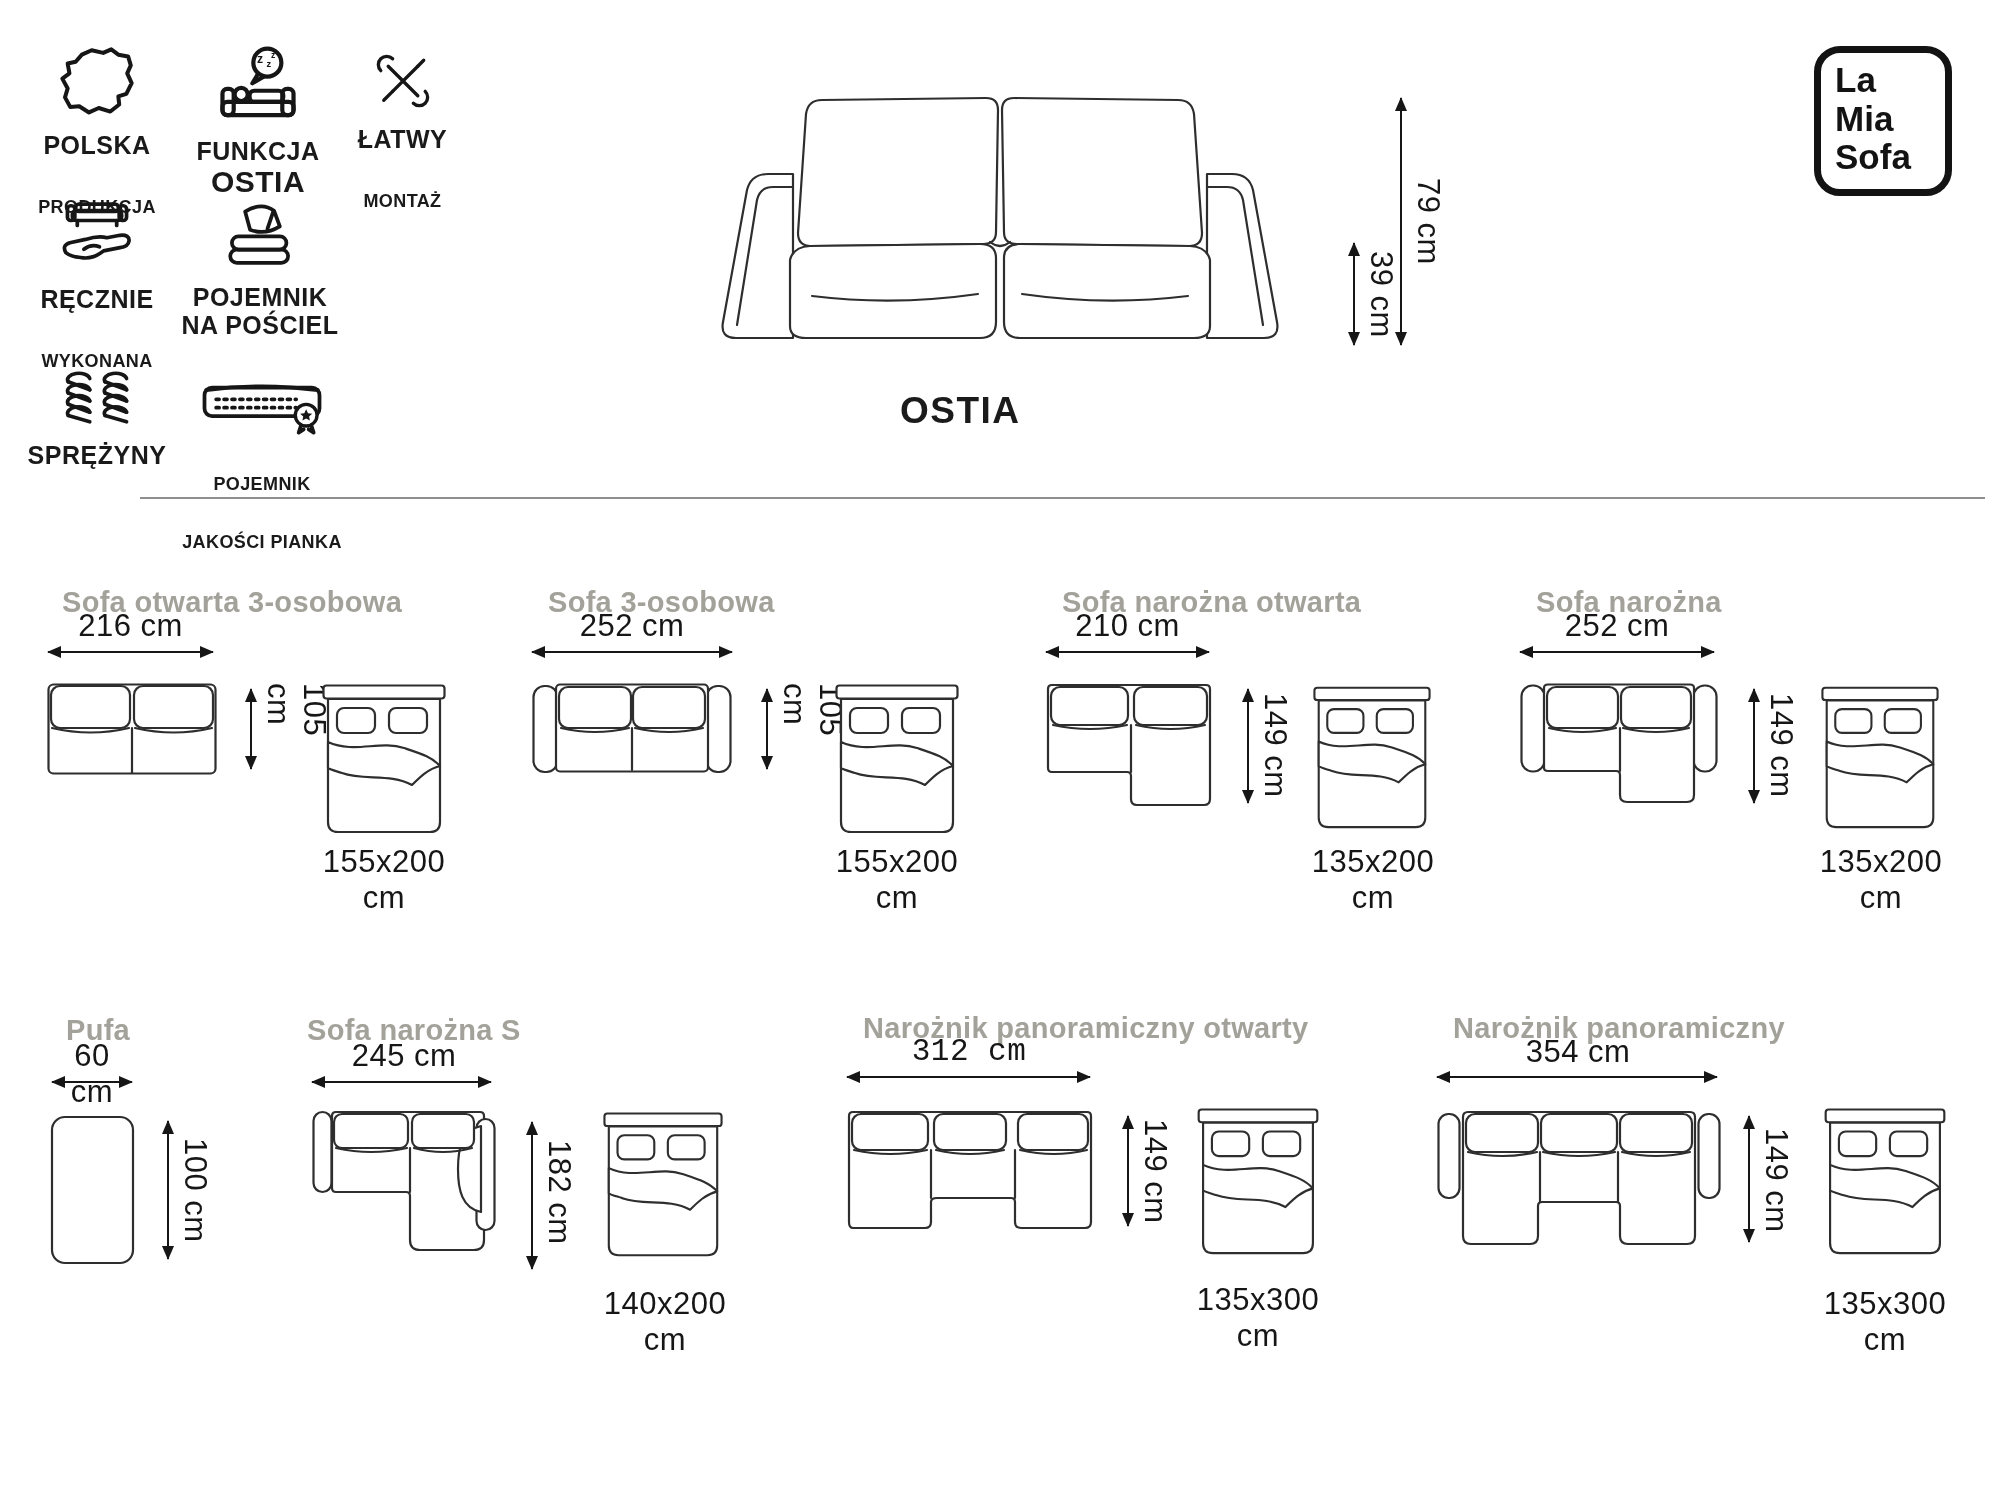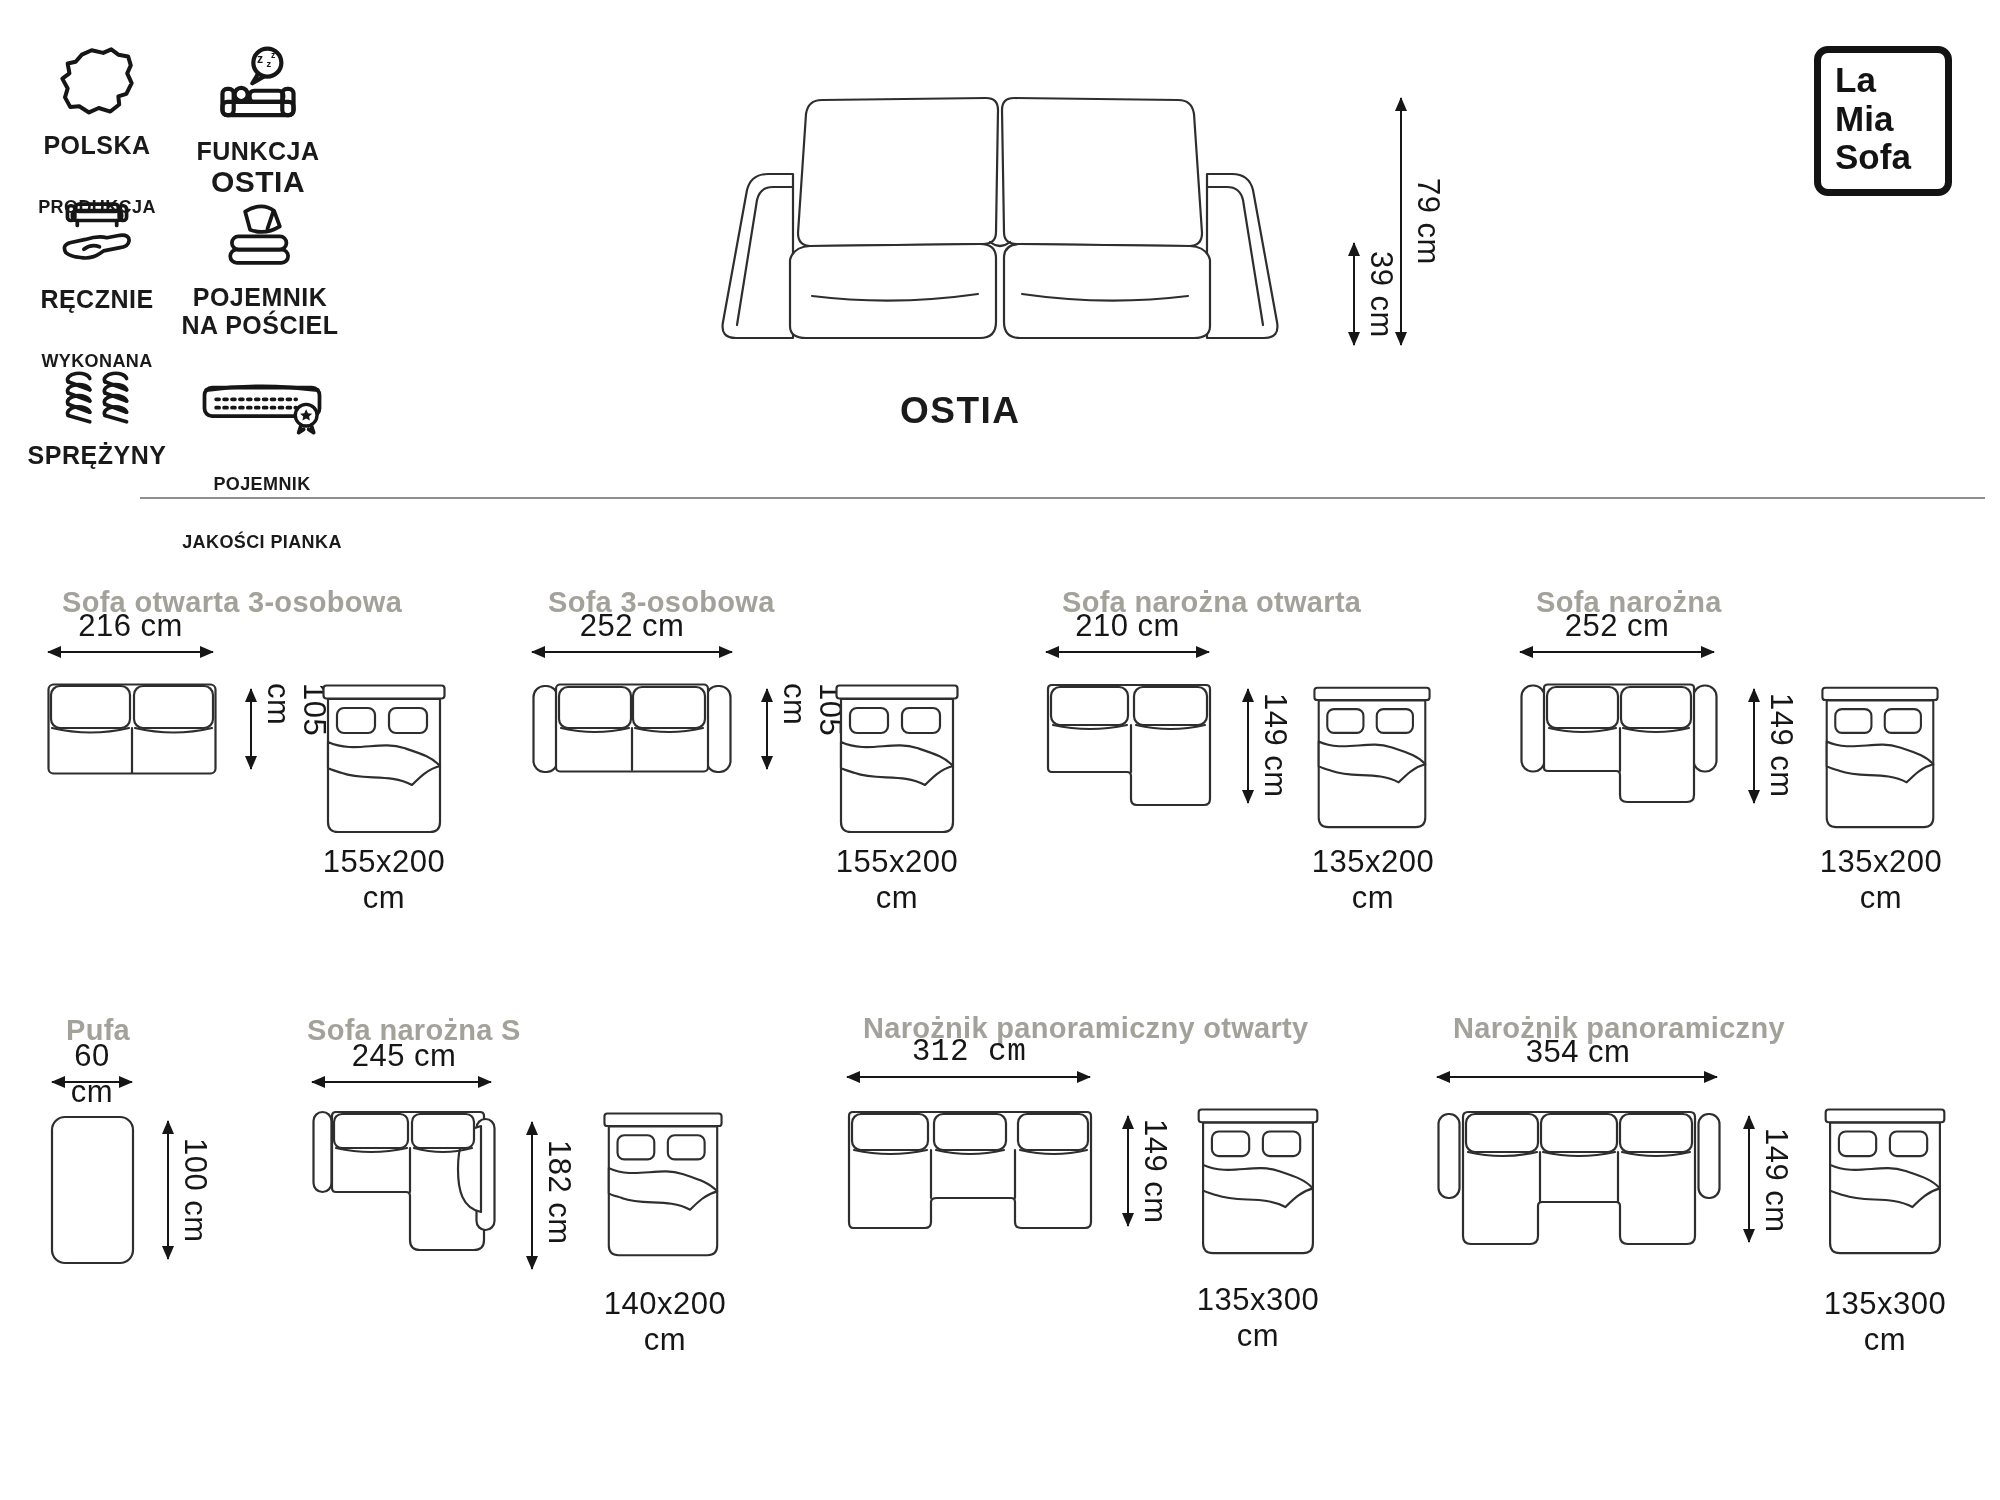--- a/index.html
+++ b/index.html
@@ -20,21 +20,21 @@
   #f3 { left:330px; top:44px;  width:145px; }
   #f4 { left:22px;  top:200px; width:150px; }
   #f5 { left:176px; top:200px; width:168px; }
   #f6 { left:22px;  top:368px; width:150px; }
   #f7 { left:176px; top:376px; width:172px; }
 
   .icon-stroke { fill:none; stroke:#161616; stroke-width:4.5; stroke-linecap:round; stroke-linejoin:round; }
 
   
   #logo { left:1814px; top:46px; width:138px; height:150px; border:7px solid #131313;
-          border-radius:14px; box-sizing:border-box; padding:8px 0 0 14px; background:#fff; }
+          border-radius:26px; box-sizing:border-box; padding:8px 0 0 14px; background:#fff; }
   #logo div { font-size:35px; font-weight:700; line-height:1.1; color:#131313; }
 
   
   #hero-sofa { left:690px; top:82px; }
   #product-title { left:900px; top:390px; width:200px; 
                    font-size:37px; font-weight:700; letter-spacing:1.5px; color:#1b1b1b; }
   #divider { left:140px; top:497px; width:1845px; height:2px; background:#8f8f8f; }
 
   .draw { fill:#ffffff; stroke:#2e2e2e; stroke-width:2.2; stroke-linejoin:round; }
   .draw-open { fill:none; stroke:#2e2e2e; stroke-width:2.2; stroke-linecap:round; }
@@ -167,20 +167,32 @@
       <rect class="icon-stroke" x="12" y="62" width="76" height="14" rx="5"></rect>
       <rect class="icon-stroke" x="12" y="48" width="12" height="28" rx="5"></rect>
       <rect class="icon-stroke" x="76" y="48" width="12" height="28" rx="5"></rect>
       <circle class="icon-stroke" cx="32" cy="54" r="7"></circle>
       <rect class="icon-stroke" x="41" y="50" width="36" height="12" rx="5"></rect>
     </svg>
     <div class="fl-lg">FUNKCJA</div>
     <div class="fl-xl">OSTIA</div>
   </div>
 
+  <div class="feature" id="f3">
+    <svg width="80" height="74" viewBox="0 0 100 100">
+      <line class="icon-stroke" x1="36" y1="64" x2="70" y2="30"></line>
+      <line class="icon-stroke" x1="70" y1="30" x2="78" y2="22"></line>
+      <line class="icon-stroke" x1="24" y1="76" x2="36" y2="64" stroke-width="12"></line>
+      <line class="icon-stroke" x1="30" y1="30" x2="70" y2="70"></line>
+      <path class="icon-stroke" d="M36,20 A11,11 0 1 0 20,36"></path>
+      <path class="icon-stroke" d="M64,80 A11,11 0 1 0 80,64"></path>
+    </svg>
+    <div class="fl-lg">ŁATWY</div>
+    <div class="fl-sm">MONTAŻ</div>
+  </div>
 
   <div class="feature" id="f4">
     <svg width="96" height="78" viewBox="0 0 100 95">
       <rect class="icon-stroke" x="24" y="5" width="52" height="9" rx="4"></rect>
       <rect class="icon-stroke" x="20" y="13" width="60" height="12" rx="5"></rect>
       <rect class="icon-stroke" x="14" y="7" width="9" height="18" rx="4"></rect>
       <rect class="icon-stroke" x="77" y="7" width="9" height="18" rx="4"></rect>
       <line class="icon-stroke" x1="26" y1="25" x2="26" y2="31"></line>
       <line class="icon-stroke" x1="74" y1="25" x2="74" y2="31"></line>
       <path class="icon-stroke" d="M12,64 Q7,55 17,52 L36,48 Q52,43 62,46 L78,43 Q90,42 89,50 Q88,57 78,58 L58,62 Q44,73 30,70 Q18,69 12,64 Z"></path>

